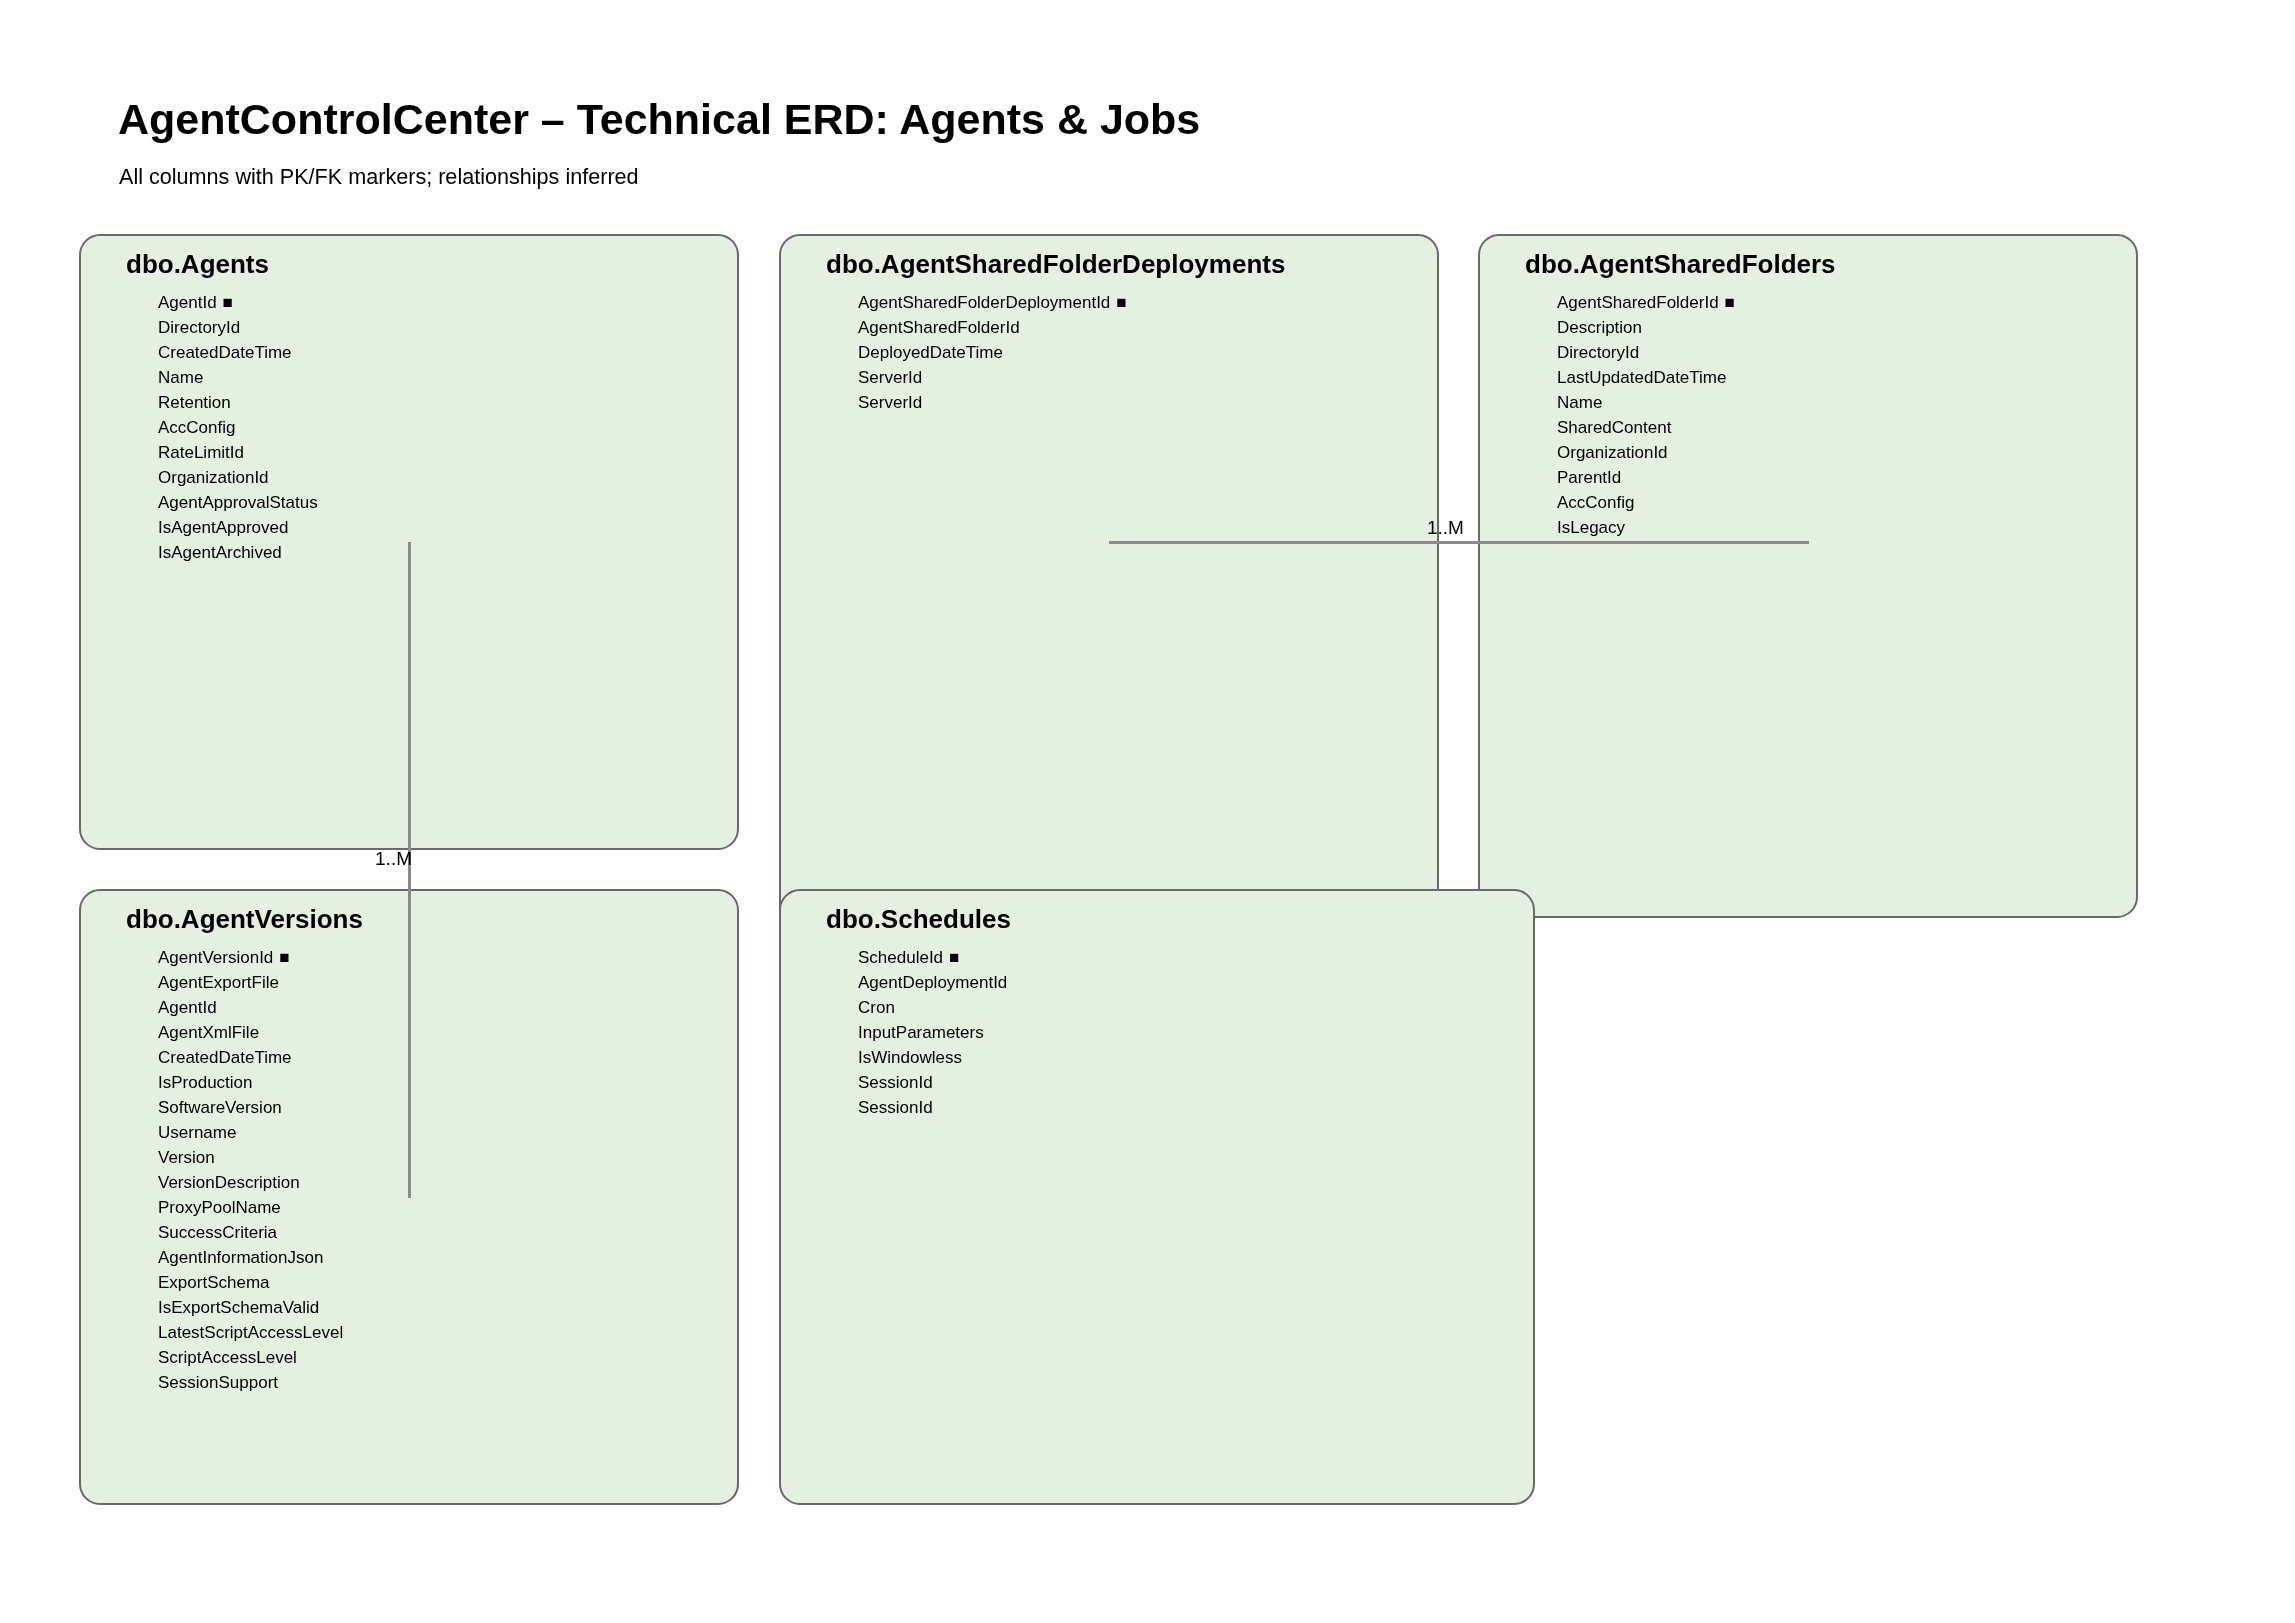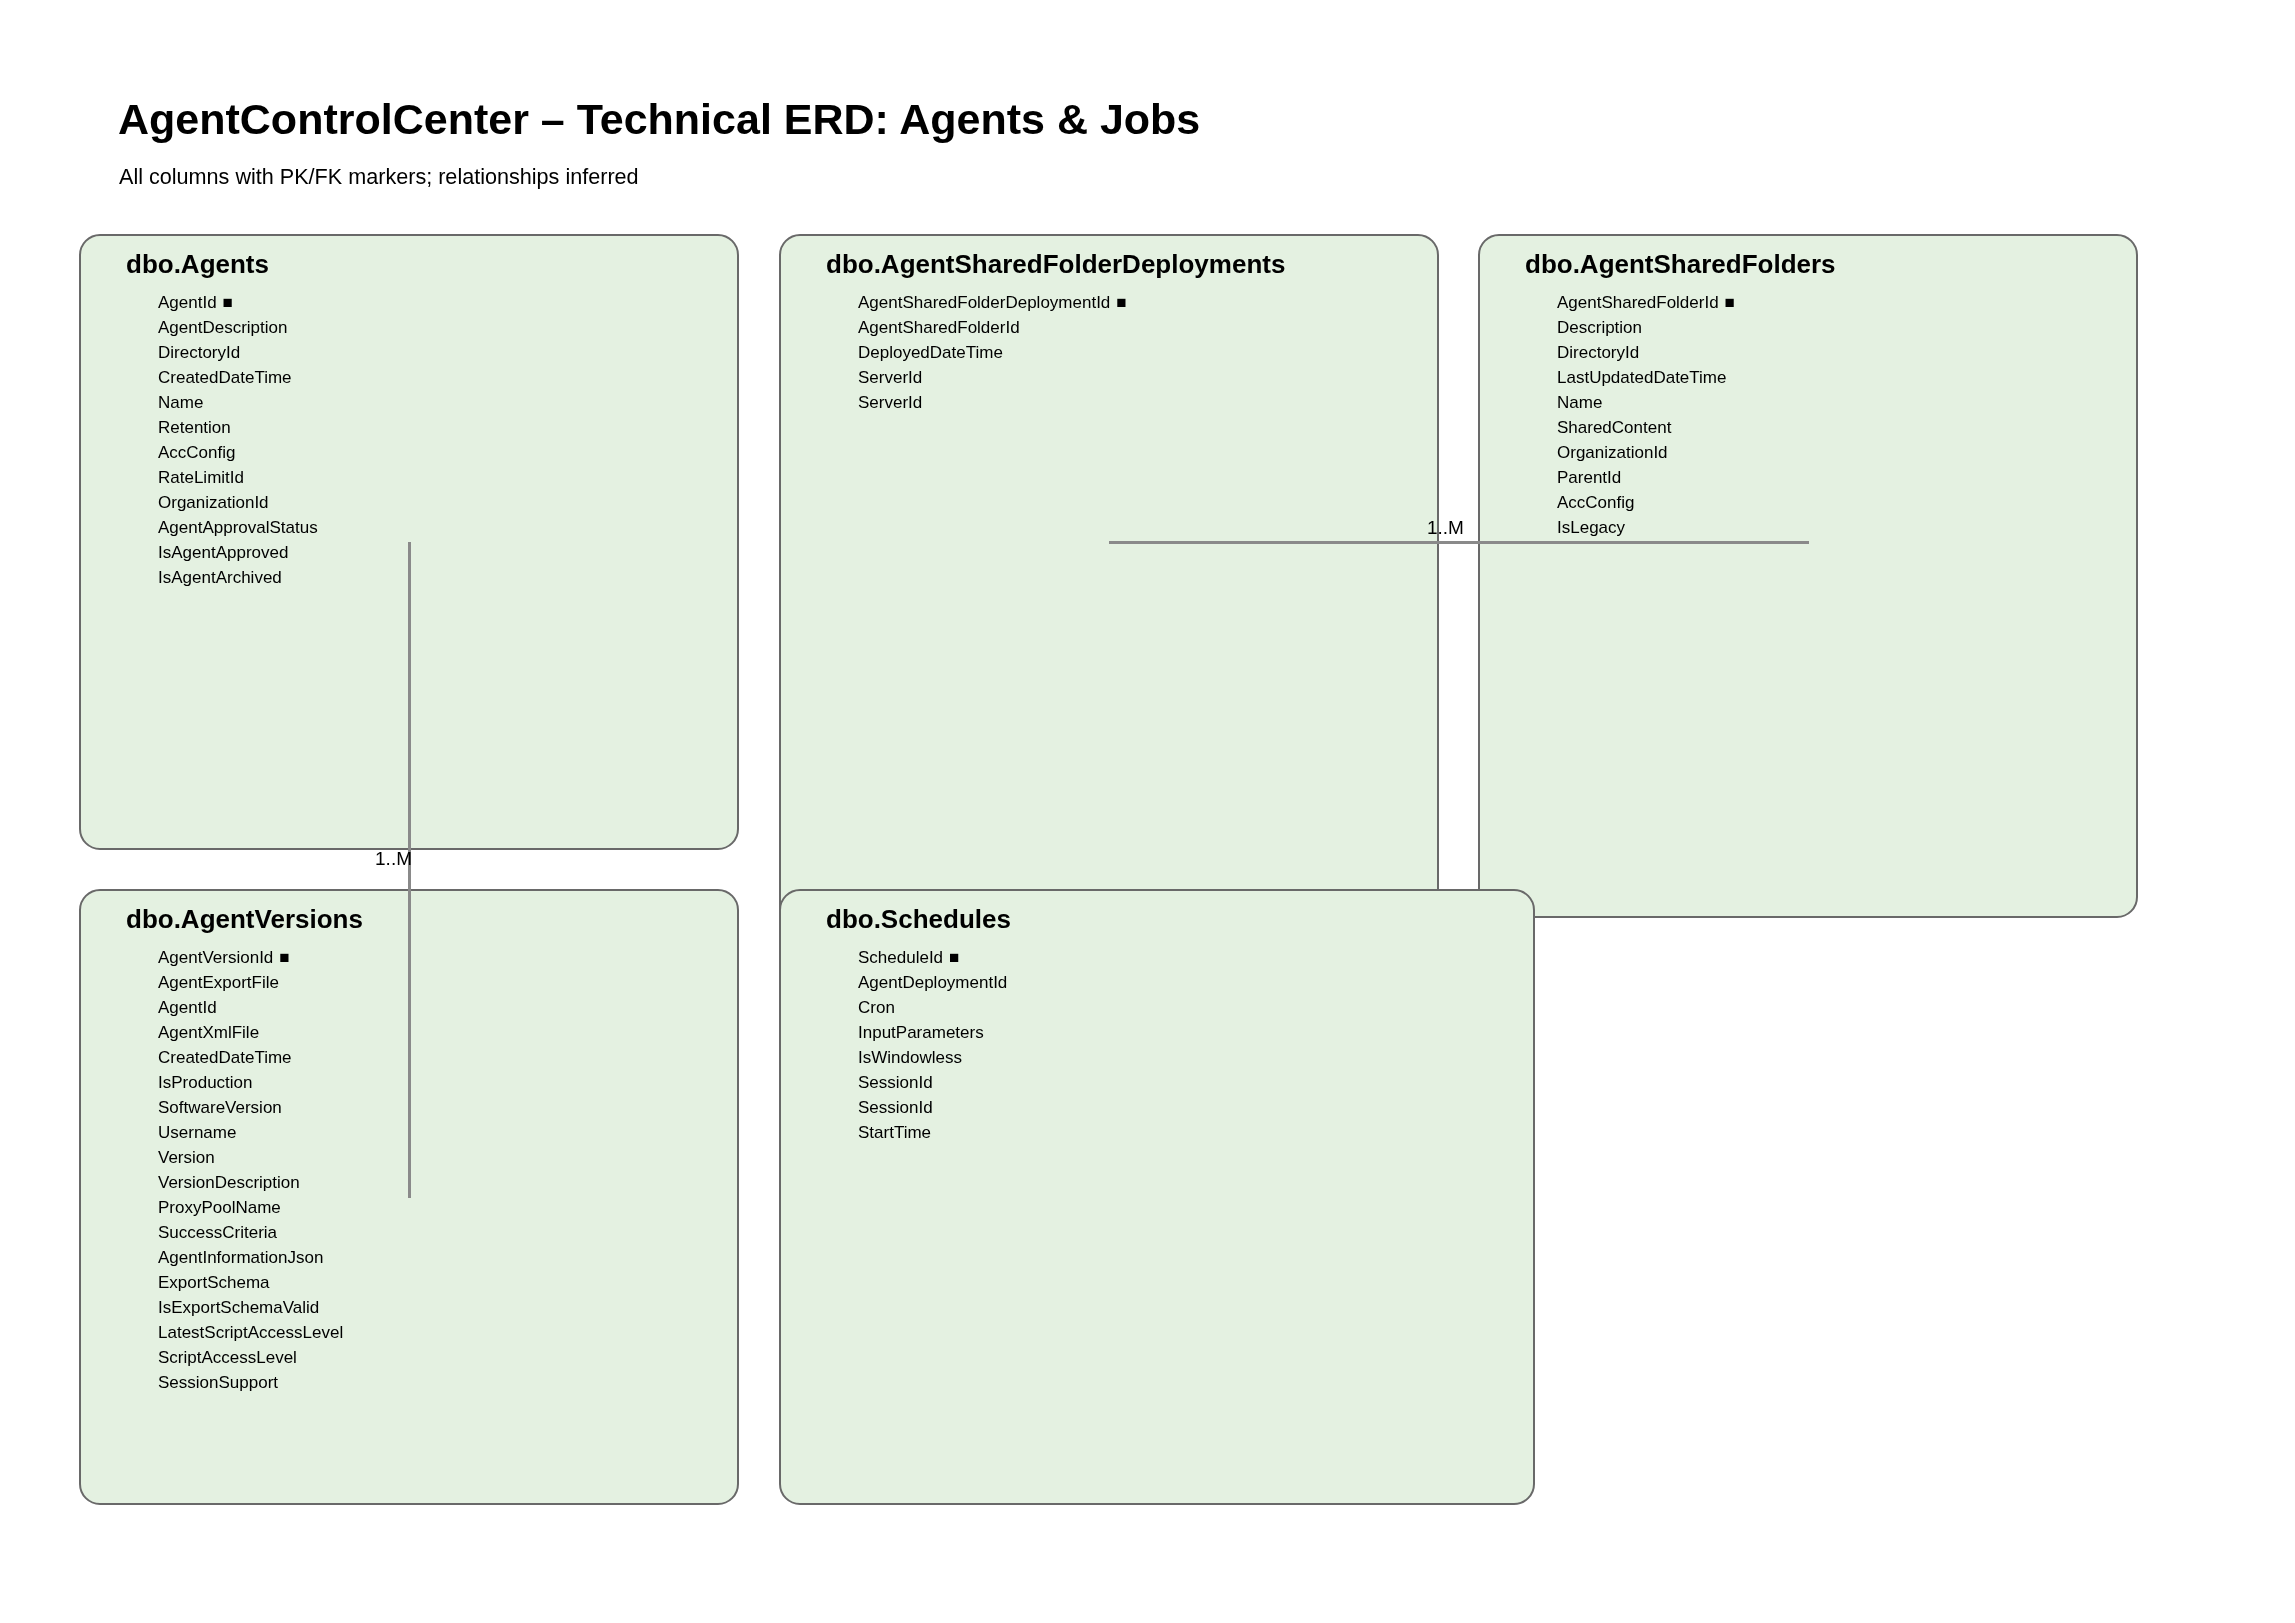--- a/index.html
+++ b/index.html
@@ -39,21 +39,20 @@
 
   <div class="rel-line" id="rel-agents-versions"></div>
   <div class="rel-line" id="rel-deploy-folders"></div>
   <div class="rel-label" id="rel-label-vertical">1..M</div>
   <div class="rel-label" id="rel-label-horizontal">1..M</div>
 
   <section class="entity" id="entity-agents">
     <div class="entity-title">dbo.Agents</div>
     <div class="entity-columns">
         <div class="col-row"><span>AgentId</span><span class="pk">■</span></div>
-        <div class="col-row"><span>AgentDescription</span></div>
         <div class="col-row"><span>DirectoryId</span></div>
         <div class="col-row"><span>CreatedDateTime</span></div>
         <div class="col-row"><span>Name</span></div>
         <div class="col-row"><span>Retention</span></div>
         <div class="col-row"><span>AccConfig</span></div>
         <div class="col-row"><span>RateLimitId</span></div>
         <div class="col-row"><span>OrganizationId</span></div>
         <div class="col-row"><span>AgentApprovalStatus</span></div>
         <div class="col-row"><span>IsAgentApproved</span></div>
         <div class="col-row"><span>IsAgentArchived</span></div>
@@ -114,18 +113,17 @@
   <section class="entity" id="entity-schedules">
     <div class="entity-title">dbo.Schedules</div>
     <div class="entity-columns">
         <div class="col-row"><span>ScheduleId</span><span class="pk">■</span></div>
         <div class="col-row"><span>AgentDeploymentId</span></div>
         <div class="col-row"><span>Cron</span></div>
         <div class="col-row"><span>InputParameters</span></div>
         <div class="col-row"><span>IsWindowless</span></div>
         <div class="col-row"><span>SessionId</span></div>
         <div class="col-row"><span>SessionId</span></div>
-        <div class="col-row"><span>StartTime</span></div>
       </div>
   </section>
 
 </div>
 
 
 </body></html>

